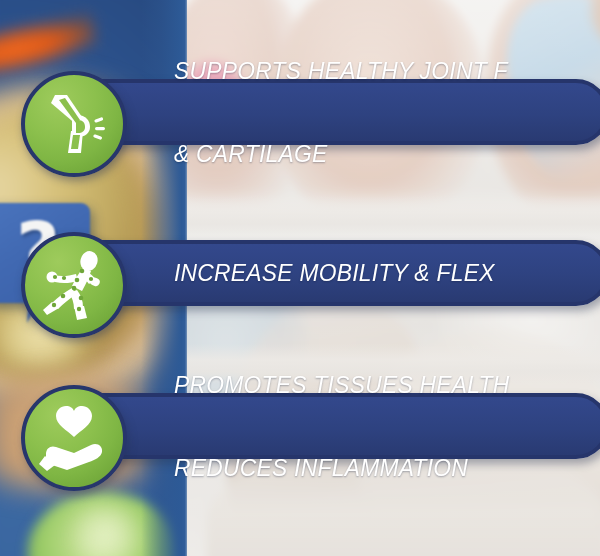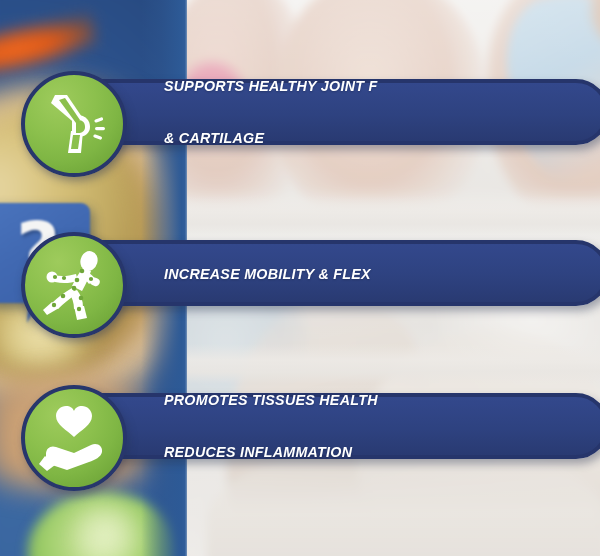--- a/index.html
+++ b/index.html
@@ -175,25 +175,25 @@
   .banner{
     position:absolute;left:29px;
     width:580px;height:66px;
     background:linear-gradient(180deg,#33488c 0%,#2e4280 55%,#293a72 100%);
     border:4px solid #26356b;
     border-radius:34px;
     box-shadow:3px 5px 9px rgba(40,50,80,.38);
     box-sizing:border-box;
   }
   .banner-text{
-    position:absolute;left:131px;top:50%;transform:translateY(-50%);
+    position:absolute;left:141px;top:50%;transform:translateY(-50%);
     color:#ffffff;
     font-family:"Liberation Sans","DejaVu Sans",sans-serif;
-    font-weight:bold;font-style:italic;
-    font-size:15px;letter-spacing:.3px;line-height:1.16;
+    font-weight:normal;font-style:italic;
+    font-size:24px;letter-spacing:.3px;line-height:1.16;
     white-space:pre;
     transform-origin:left center;
     text-shadow:0 1px 2px rgba(15,25,55,.35);
   }
   .banner-text span{display:block;transform:scaleX(.95);transform-origin:left center;}
 
   .icon-circle{
     position:absolute;left:0px;width:106px;height:106px;border-radius:50%;
     background:radial-gradient(circle at 34% 26%, #9ecb5c 0%, #8cc04d 38%, #7fb644 62%, #6fa639 85%, #68a034 100%);
     border:4px solid #27366c;

